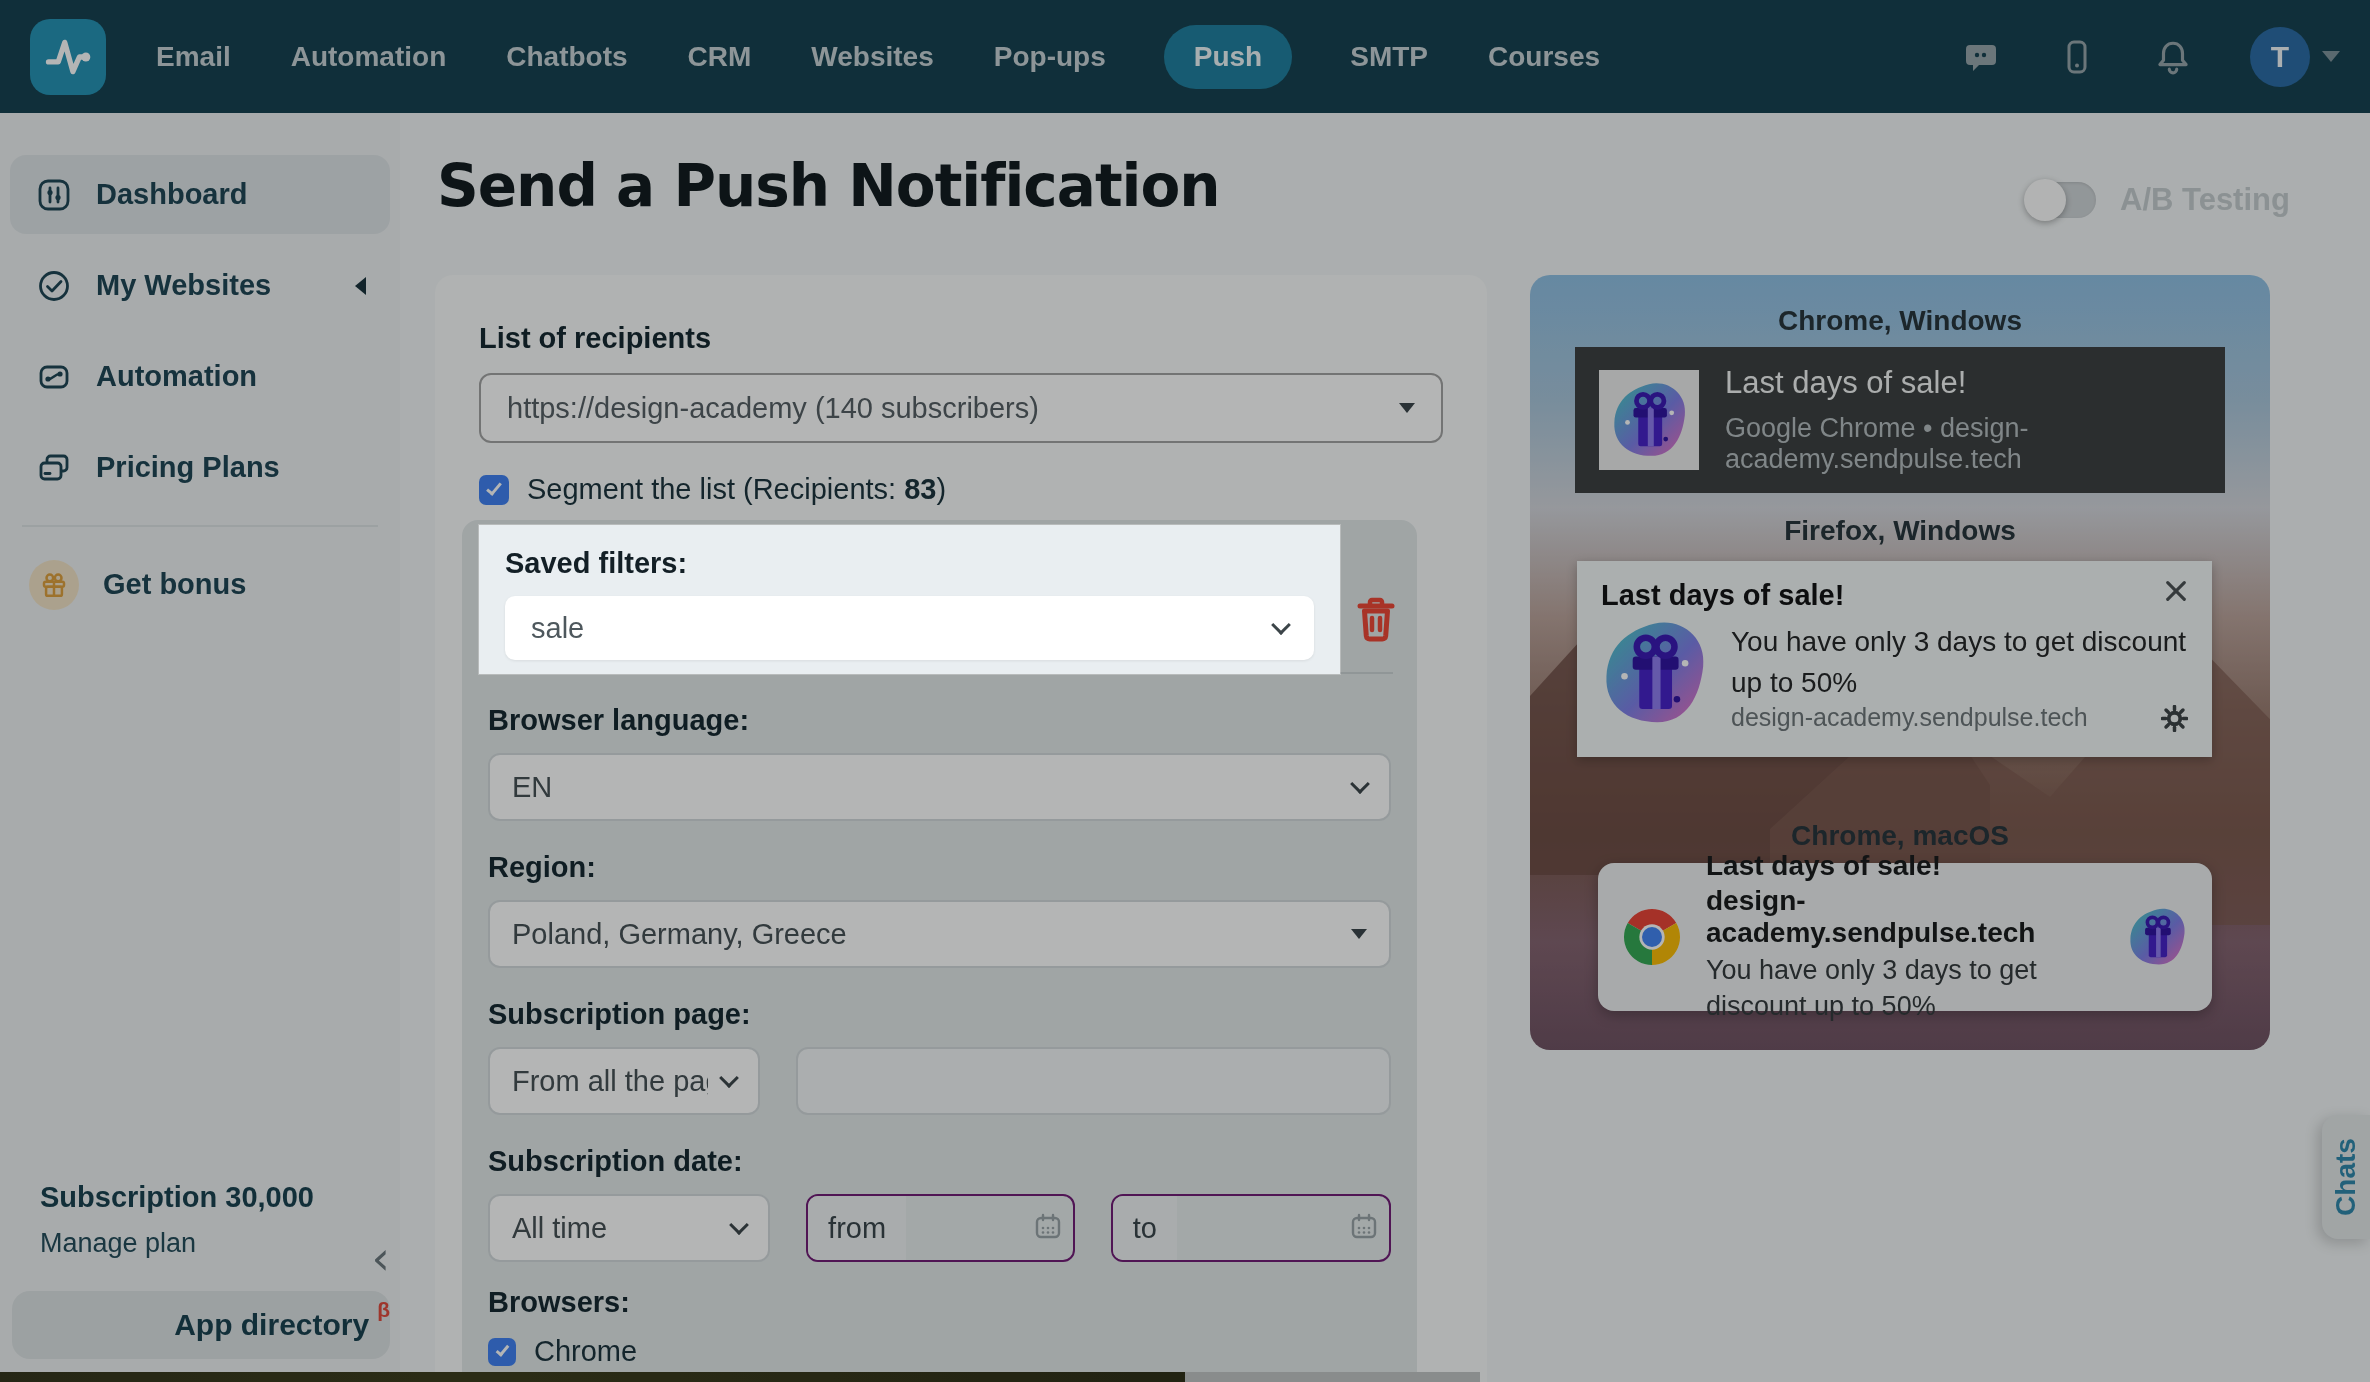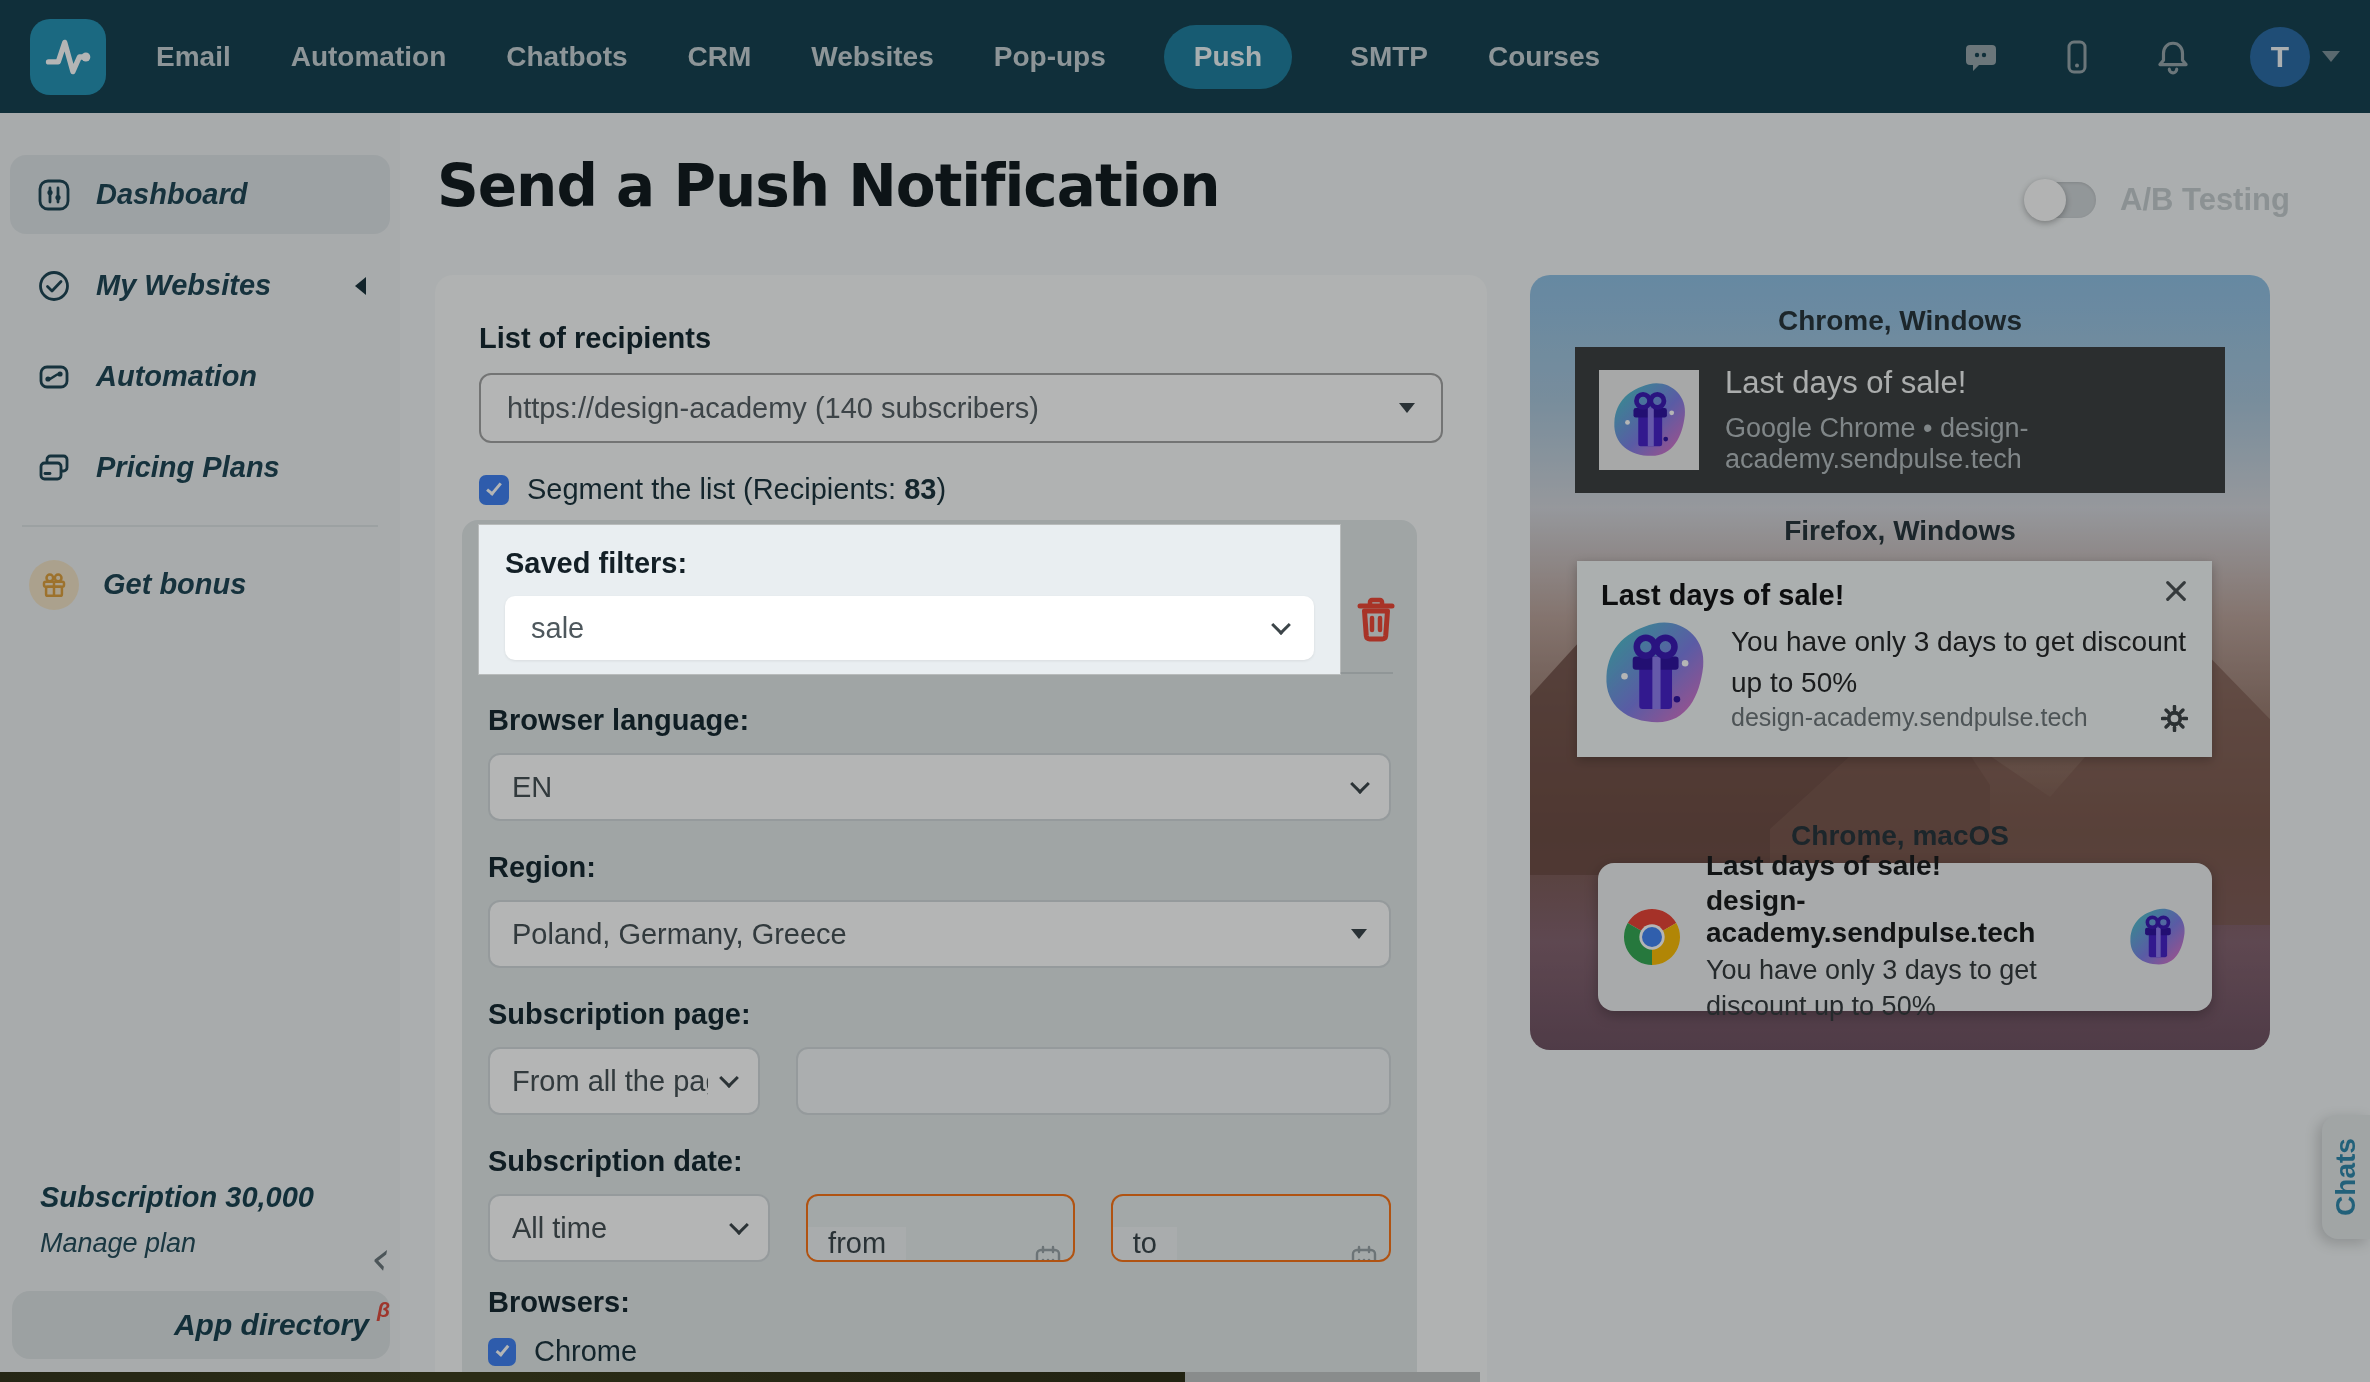--- a/index.html
+++ b/index.html
@@ -16,21 +16,21 @@
   .nav-item.active { background:#1f7f9f; color:#ecf5f8; border-radius:40px; padding:16px 30px; }
   .nav-right { margin-left:auto; display:flex; align-items:center; gap:58px; }
   .tn-icon { width:38px; height:38px; display:flex; align-items:center; justify-content:center; }
   .avatar-wrap { display:flex; align-items:center; gap:12px; }
   .avatar { width:60px; height:60px; border-radius:50%; background:#2a6aa5; color:#f2f6f9;
             display:flex; align-items:center; justify-content:center; font-size:30px; font-weight:700; }
   .avatar-caret { width:0; height:0; border-left:9px solid transparent; border-right:9px solid transparent;
                   border-top:11px solid #7e929b; }
 
   
-  .sidebar { position:absolute; left:0; top:113px; width:400px; bottom:5px; background:#eef1f2; padding-top:42px;font-style:italic; }
+  .sidebar { position:absolute; left:0; top:113px; width:400px; bottom:5px; background:#eef1f2; padding-top:42px; }
   .side-item { height:79px; margin:0 10px 12px 10px; border-radius:16px; display:flex; align-items:center;
                padding:0 24px 0 26px; gap:24px; font-size:29px; font-weight:600; color:#1d4453; cursor:pointer; }
   .side-item.active { background:#dfe4e7; }
   .side-item .grow { flex:1; }
   .tri-left { width:0; height:0; border-top:9px solid transparent; border-bottom:9px solid transparent;
               border-right:11px solid #17303a; }
   .side-divider { border-top:2px solid #dde2e4; margin:18px 22px; }
   .bonus-circle { width:50px; height:50px; border-radius:50%; background:#f3e3c6; display:flex;
                   align-items:center; justify-content:center; margin-left:-7px; }
   .sub-block { position:absolute; left:40px; top:1068px; }
@@ -75,22 +75,22 @@
   .sf-spacer { height:152px; }
   .gb-divider { border-top:2px solid #ccd3d5; margin-right:-2px; }
   .f-label { margin-top:30px; margin-bottom:16px; font-size:29px; font-weight:700; color:#14262e; }
   .sel { height:68px; background:#fff; border:2px solid #d3d9db; border-radius:12px; padding:0 22px;
          display:flex; align-items:center; justify-content:space-between; font-size:29px; color:#454f54; cursor:pointer; }
   .frow { display:flex; gap:36px; }
   .sel.pagesel { width:272px; }
   .sel.pagesel .txtv { overflow:hidden; white-space:nowrap; max-width:196px; }
   .txt-input { flex:1; background:#f2f5f6; border:2px solid #d3d9db; border-radius:12px; height:68px; }
   .sel.datesel { width:286px; }
-  .dgroup { width:273px; height:68px; border:2px solid #f97316; border-radius:12px; overflow:hidden;
-            display:flex; background:#e7eced;align-items:flex-end; }
+  .dgroup { width:273px; height:68px; border:2px solid #701a75; border-radius:12px; overflow:hidden;
+            display:flex; background:#e7eced; }
   .dgroup.to { width:285px; }
   .dprefix { background:#f0f3f4; padding:0 20px; display:flex; align-items:center; font-size:29px; color:#39444a; }
   .dinput { flex:1; position:relative; cursor:text; }
   .cal { position:absolute; right:10px; top:50%; transform:translateY(-50%); }
 
   
   .trash-btn { position:absolute; left:1352px; top:594px; width:48px; height:50px; cursor:pointer; z-index:12; }
   .bright-panel { position:absolute; left:479px; top:525px; width:861px; height:149px; background:#e9eef1;
                   z-index:60; padding:22px 26px 0 26px; box-shadow:0 0 0 1px rgba(255,255,255,.25); }
   .bright-panel .sf-label { font-size:29px; font-weight:800; color:#131f26; }

